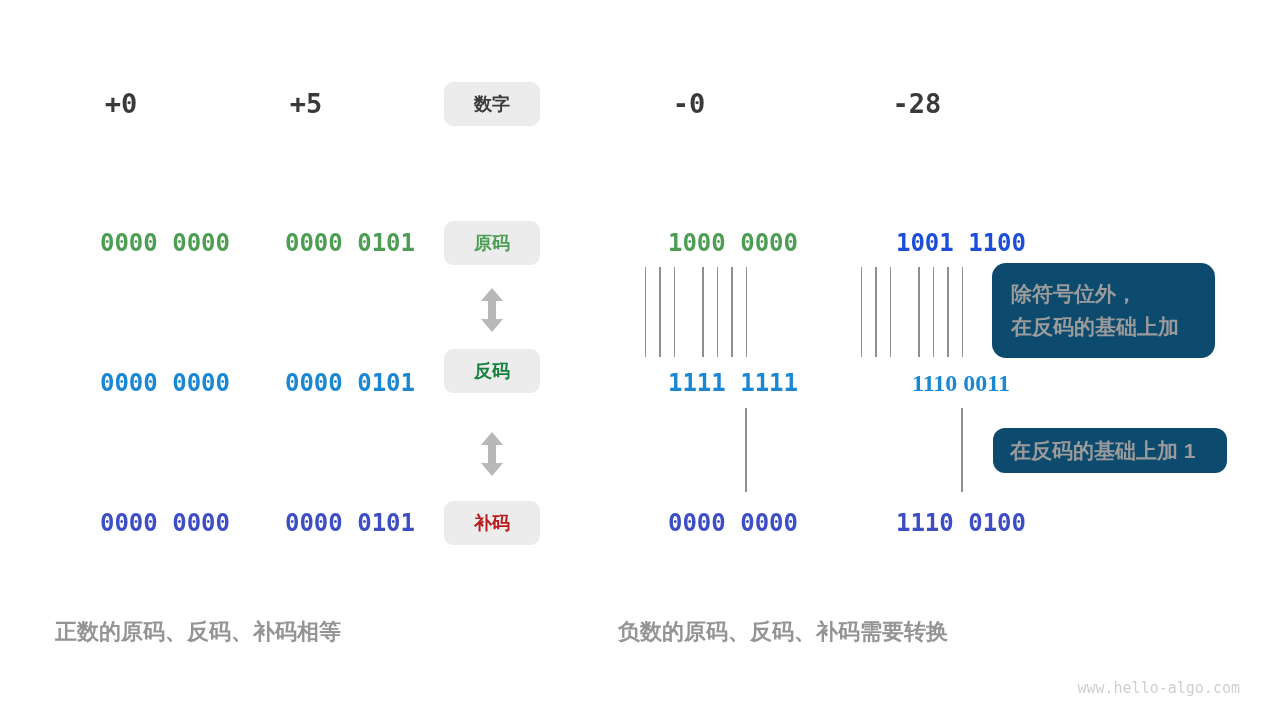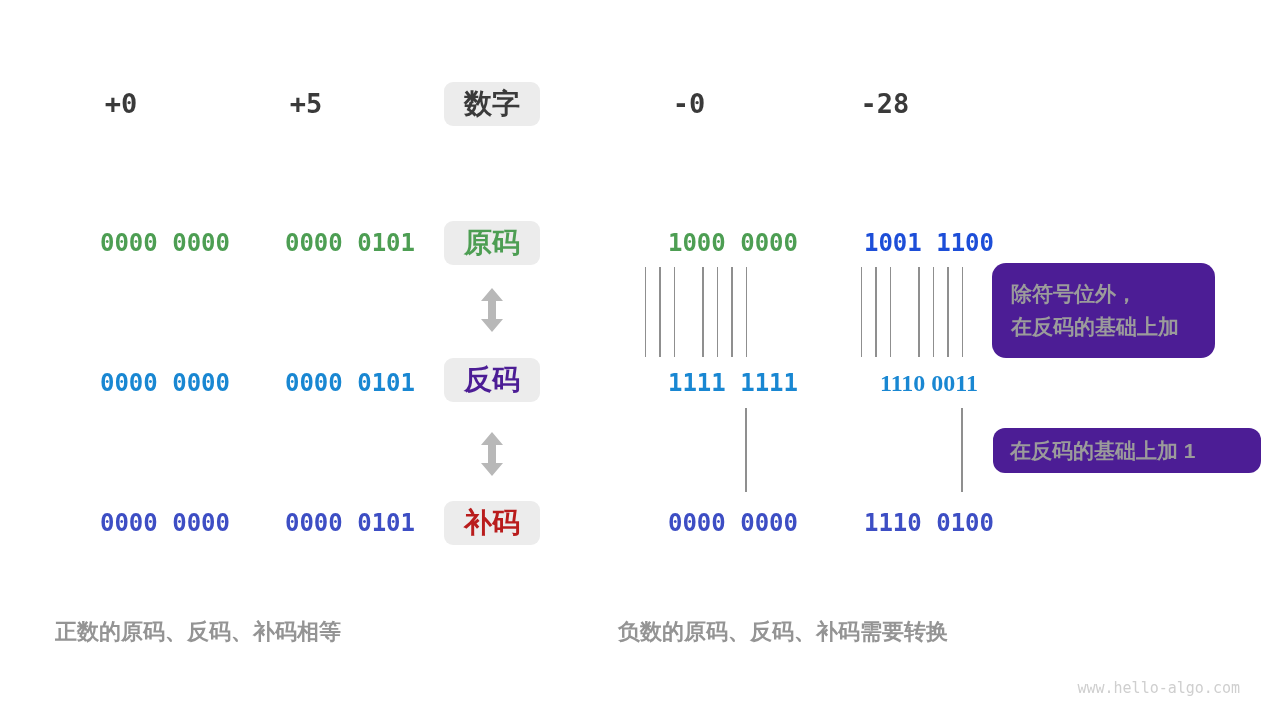--- a/index.html
+++ b/index.html
@@ -10,21 +10,21 @@
     background: #ffffff;
     overflow: hidden;
     font-family: "Liberation Sans", sans-serif;
   }
   .abs { position: absolute; }
 
   
   .c1 { left: 55px;  width: 132px; }
   .c2 { left: 240px; width: 132px; }
   .c4 { left: 623px; width: 132px; }
-  .c5 { left: 819px; width: 132px; }
+  .c5 { left: 851px; width: 132px; }
 
   .num {
     font-family: "DejaVu Sans Mono", monospace;
     font-weight: bold;
     text-align: center;
     color: #3a3a3a;
   }
   .head-num {
     top: 88px; height: 32px; line-height: 32px; font-size: 27px;
   }
@@ -32,44 +32,44 @@
     height: 32px; line-height: 32px; font-size: 24px; margin-left: 44px;
   }
   .row-ym  { top: 227px; }
   .row-fm  { top: 367px; }
   .row-bm  { top: 507px; }
 
   .badge {
     left: 444px; width: 96px; height: 44px;
     background: #ececec; border-radius: 9px;
     text-align: center; line-height: 44px;
-    font-size: 28px; font-weight: bold; color: #3a3a3a;
+    font-size: 18px; font-weight: bold; color: #3a3a3a;
   }
 
   .vline {
     position: absolute;
     width: 1.5px;
     background: #8f8f8f;
   }
 
   .note {
-    background: #4c1d95;
+    background: #0c4a6e;
     color: #9b9b9b;
     font-weight: bold;
     font-size: 21px;
   }
   .note-flip {
     left: 992px; top: 263px; width: 223px; height: 95px;
     border-radius: 14px;
     padding: 0; box-sizing: border-box;
   }
   .note-flip .line { margin-left: 19px; line-height: 33px; }
   .note-flip .inner { padding-top: 14px; }
   .note-add {
-    left: 993px; top: 428px; width: 268px; height: 45px;
+    left: 993px; top: 428px; width: 234px; height: 45px;
     border-radius: 12px;
     line-height: 45px;
     padding-left: 17px; box-sizing: border-box;
   }
 
   .caption {
     top: 618px; height: 28px; line-height: 28px;
     font-size: 22px; font-weight: bold; color: #949494;
   }
   .caption-left  { left: 55px; }
@@ -101,21 +101,21 @@
   <div class="abs badge" style="top: 221px; color: rgb(77, 158, 83);">原码</div>
   <div class="abs num bin row-ym c4" style="color: rgb(77, 158, 83);">1000 0000</div>
   <div class="abs num bin row-ym c5" style="color: #1d4ed8;">1001 1100</div>
 
   <svg class="arrow-svg arrow-1" viewBox="0 0 24 44">
     <path d="M12 0 L23 13 H16 V31 H23 L12 44 L1 31 H8 V13 H1 Z" fill="#b8b8b8"></path>
   </svg>
 
   <div class="abs num bin row-fm c1" style="color: rgb(25, 135, 210);">0000 0000</div>
   <div class="abs num bin row-fm c2" style="color: rgb(25, 135, 210);">0000 0101</div>
-  <div class="abs badge" style="top: 358px; color: #4c1d95;">反码</div>
+  <div class="abs badge" style="top: 349px; color: #15803d;">反码</div>
   <div class="abs num bin row-fm c4" style="color: rgb(25, 135, 210);">1111 1111</div>
   <div class="abs num bin row-fm c5" style="color: rgb(25, 135, 210); font-family: Liberation Serif, serif;">1110 0011</div>
 
   <svg class="arrow-svg arrow-2" viewBox="0 0 24 44">
     <path d="M12 0 L23 13 H16 V31 H23 L12 44 L1 31 H8 V13 H1 Z" fill="#b8b8b8"></path>
   </svg>
 
   <div class="abs num bin row-bm c1" style="color: rgb(61, 78, 196);">0000 0000</div>
   <div class="abs num bin row-bm c2" style="color: rgb(61, 78, 196);">0000 0101</div>
   <div class="abs badge" style="top: 501px; color: #b91c1c;">补码</div>

